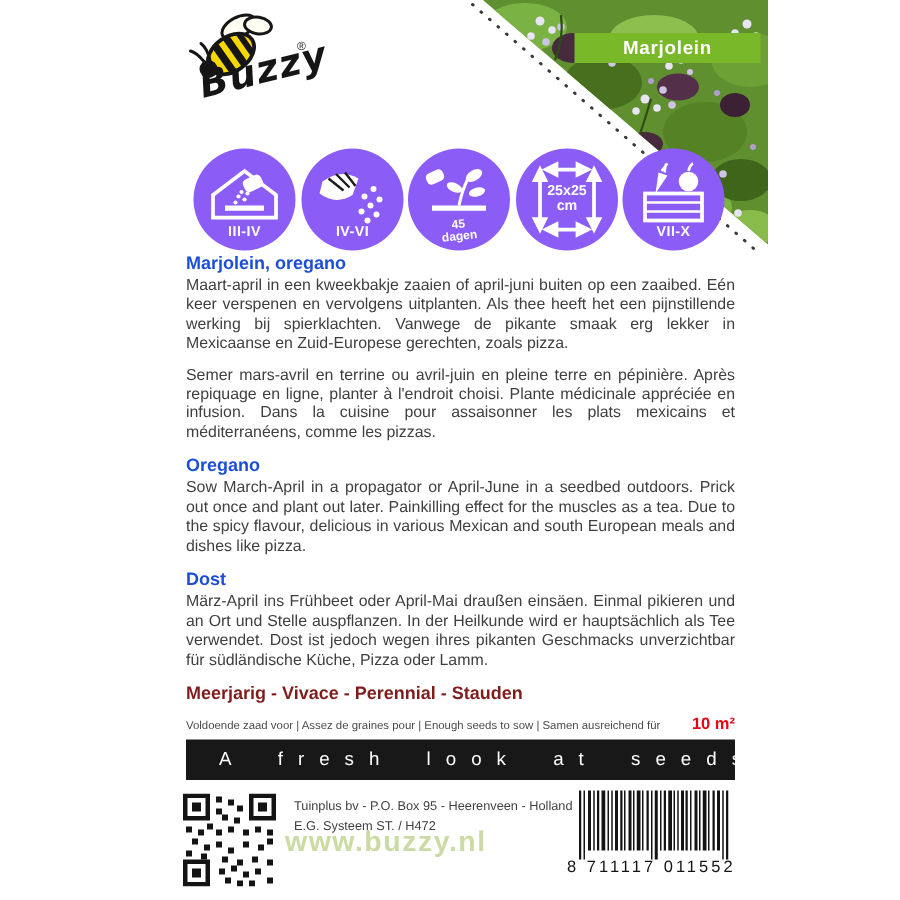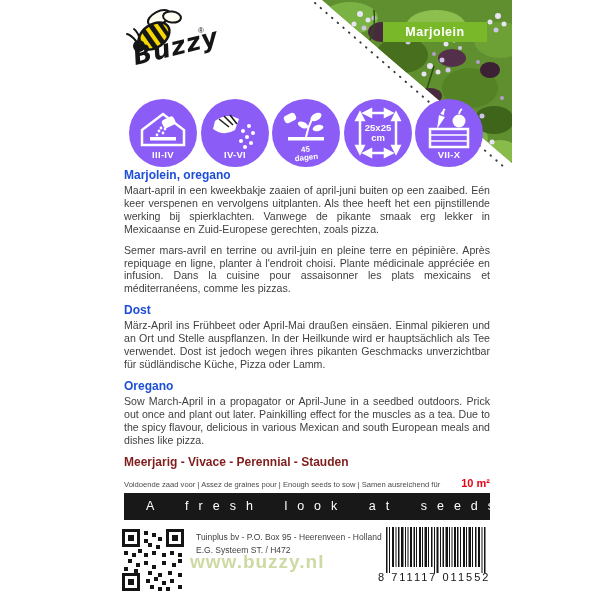--- a/index.html
+++ b/index.html
@@ -10,21 +10,21 @@
   
   .logo { position:absolute; left:112px; top:4px; width:110px; height:72px; }
   .logo svg { position:absolute; left:0; top:0; }
   .brand-script { position:absolute; left:20px; top:28px; transform:rotate(-14deg);
     font-family:"DejaVu Sans", sans-serif; font-style:italic; font-weight:bold;
     font-size:25px; color:#151515; letter-spacing:1px; }
   .brand-reg { position:absolute; left:86px; top:22px; font-size:8px; color:#151515; }
 
   
   .photo-svg { position:absolute; left:0; top:0; width:600px; height:200px; }
-  .photo-banner { position:absolute; left:383px; top:22px; width:104px; height:20px;
+  .photo-banner { position:absolute; left:383px; top:22px; width:124px; height:20px;
     background:#79b829; color:#fff; font-weight:bold; font-size:12.5px;
     text-align:center; line-height:20px; letter-spacing:0.5px; }
   .scissors { position:absolute; left:452px; top:136px; font-size:30px; color:#2d2d2d;
     transform:rotate(-42deg); }
 
   
   .icon-circle { position:absolute; top:99px; width:68px; height:68px; border-radius:50%;
     background:#8b5cf6; color:#fff; }
   .icon-circle svg { position:absolute; left:0; top:0; }
   .icon-label { position:absolute; left:0; right:0; bottom:7px; text-align:center;
@@ -247,27 +247,27 @@
     <div>
       <div class="sec-heading">Marjolein, oregano</div>
       <div class="sec-body">Maart-april in een kweekbakje zaaien of april-juni buiten op een zaaibed. Eén keer verspenen en vervolgens uitplanten. Als thee heeft het een pijnstillende werking bij spierklachten. Vanwege de pikante smaak erg lekker in Mexicaanse en Zuid-Europese gerechten, zoals pizza.</div>
     </div>
 
     <div>
       <div class="sec-body">Semer mars-avril en terrine ou avril-juin en pleine terre en pépinière. Après repiquage en ligne, planter à l'endroit choisi. Plante médicinale appréciée en infusion. Dans la cuisine pour assaisonner les plats mexicains et méditerranéens, comme les pizzas.</div>
     </div>
 
     <div>
+      <div class="sec-heading">Oregano</div>
+      <div class="sec-body">Sow March-April in a propagator or April-June in a seedbed outdoors. Prick out once and plant out later. Painkilling effect for the muscles as a tea. Due to the spicy flavour, delicious in various Mexican and south European meals and dishes like pizza.</div>
+    </div>
+
+    <div>
       <div class="sec-heading">Dost</div>
       <div class="sec-body">März-April ins Frühbeet oder April-Mai draußen einsäen. Einmal pikieren und an Ort und Stelle auspflanzen. In der Heilkunde wird er hauptsächlich als Tee verwendet. Dost ist jedoch wegen ihres pikanten Geschmacks unverzichtbar für südländische Küche, Pizza oder Lamm.</div>
-    </div>
-
-    <div>
-      <div class="sec-heading">Oregano</div>
-      <div class="sec-body">Sow March-April in a propagator or April-June in a seedbed outdoors. Prick out once and plant out later. Painkilling effect for the muscles as a tea. Due to the spicy flavour, delicious in various Mexican and south European meals and dishes like pizza.</div>
     </div>
 
     <div class="perennial">Meerjarig - Vivace - Perennial - Stauden</div>
 
     <div class="seeds-row">
       <span class="seeds-text">Voldoende zaad voor | Assez de graines pour | Enough seeds to sow | Samen ausreichend für</span>
       <span class="seeds-value">10 m²</span>
     </div>
 
     <div class="tagline-bar">A fresh look at seeds</div>

